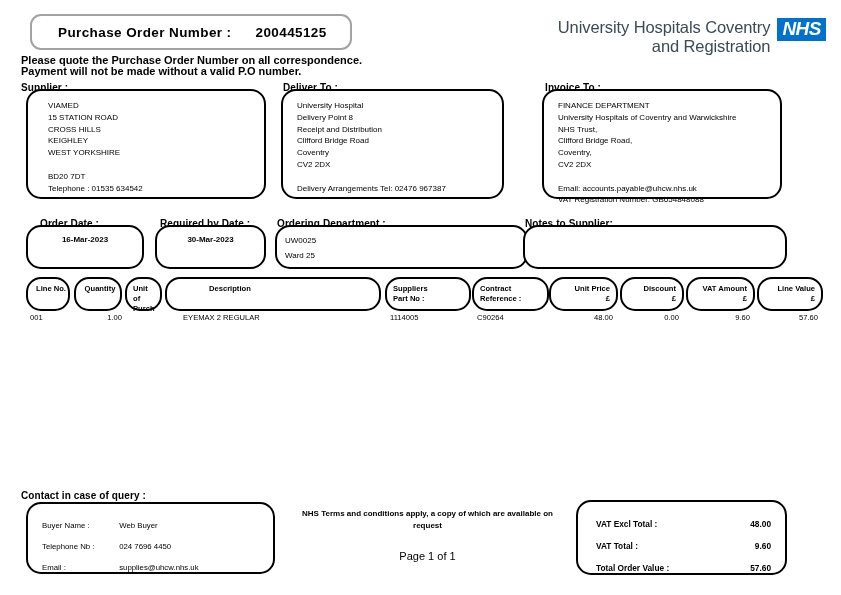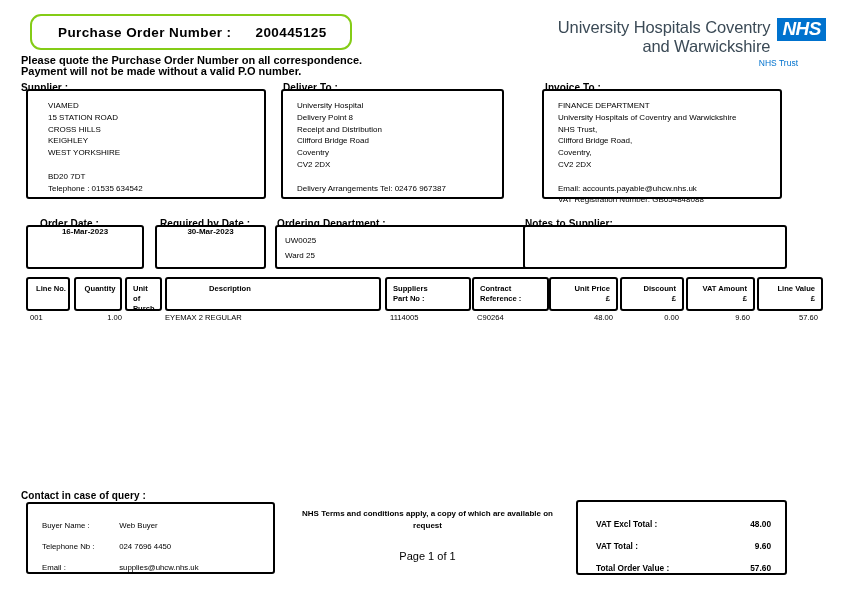--- a/index.html
+++ b/index.html
@@ -14,39 +14,39 @@
   #page {
     position: relative;
     width: 841px;
     height: 595px;
     overflow: hidden;
     background: #ffffff;
   }
   .abs { position: absolute; }
   .rbox {
     border: 2px solid #000;
-    border-radius: 3px;
+    border-radius: 15px;
     box-sizing: border-box;
     background: #fff;
   }
   .cap {
     font-size: 10px;
     font-weight: bold;
     letter-spacing: 0.1px;
     white-space: nowrap;
   }
   .body-txt {
     font-size: 8px;
     line-height: 11.8px;
     white-space: pre-line;
   }
   
   #po-banner {
     left: 30px; top: 14px; width: 322px; height: 36px;
-    border: 2px solid #84cc16;
+    border: 2px solid #a3a3a3;
     border-radius: 11px;
     box-sizing: border-box;
     display: flex; align-items: center;
   }
   #po-label {
     font-size: 13.5px; font-weight: bold; margin-left: 26px;
     letter-spacing: 0.4px;
   }
   #po-value {
     font-size: 13.5px; font-weight: bold; margin-left: 24px;
@@ -80,21 +80,21 @@
   #invoice-box { left: 542px; top: 89px; width: 240px; height: 110px; }
   .addr-inner { padding: 9px 0 0 14px; }
   #supplier-box .addr-inner { padding-left: 20px; }
   
   #order-date-box { left: 26px; top: 225px; width: 118px; height: 44px; }
   #required-date-box { left: 155px; top: 225px; width: 111px; height: 44px; }
   #dept-box { left: 275px; top: 225px; width: 253px; height: 44px; }
   #notes-box { left: 523px; top: 225px; width: 264px; height: 44px; }
   .date-val {
     font-size: 8px; font-weight: bold; text-align: center;
-    margin-top: 0;
+    margin-top: 8px;
   }
   #dept-inner { padding: 6px 0 0 8px; font-size: 8px; line-height: 15px; }
   
   .th-box {
     height: 34px;
     display: flex; align-items: flex-start;
   }
   .th-lbl {
     font-size: 7.6px; font-weight: bold; line-height: 10px;
     padding: 5px 6px 0 6px; white-space: pre-line;
@@ -133,24 +133,23 @@
   <div class="abs rbox" id="po-banner">
     <span id="po-label">Purchase Order Number :</span>
     <span id="po-value">200445125</span>
   </div>
   <div class="abs" id="po-notes">Please quote the Purchase Order Number on all correspondence.
 Payment will not be made without a valid P.O number.</div>
 
   <div class="abs" id="nhs-logo">
     <div id="nhs-row">
       <div id="nhs-trust-name">University Hospitals
-Coventry and Warwickshire</div>
+Coventry and Registration</div>
       <div id="nhs-badge">NHS</div>
     </div>
-    <div id="nhs-sub">NHS Trust</div>
   </div>
 
   <div class="abs cap" style="left:21px; top:82px;">Supplier :</div>
   <div class="abs rbox" id="supplier-box">
     <div class="addr-inner body-txt">VIAMED
 15 STATION ROAD
 CROSS HILLS
 KEIGHLEY
 WEST YORKSHIRE
 
@@ -240,21 +239,21 @@
 £</div>
   </div>
   <div class="abs rbox th-box" style="left:757px; top:277px; width:66px;">
     <div class="th-lbl rt">Line Value
 £</div>
   </div>
 
   <div class="cell" style="left:30px;  width:44px;  text-align:left;">001</div>
   <div class="cell" style="left:74px;  width:48px;  text-align:right;">1.00</div>
   <div class="cell" style="left:125px; width:37px;  text-align:center;"></div>
-  <div class="cell" style="left:165px; width:216px; text-align:left;">EYEMAX 2 REGULAR</div>
+  <div class="cell" style="left:183px; width:216px; text-align:left;">EYEMAX 2 REGULAR</div>
   <div class="cell" style="left:390px; width:86px;  text-align:left;">1114005</div>
   <div class="cell" style="left:477px; width:77px;  text-align:left;">C90264</div>
   <div class="cell" style="left:549px; width:64px;  text-align:right;">48.00</div>
   <div class="cell" style="left:620px; width:59px;  text-align:right;">0.00</div>
   <div class="cell" style="left:686px; width:64px;  text-align:right;">9.60</div>
   <div class="cell" style="left:757px; width:61px;  text-align:right;">57.60</div>
 
   <div class="abs cap" id="contact-cap">Contact in case of query :</div>
   <div class="abs rbox" id="contact-box">
     <div id="contact-grid">

